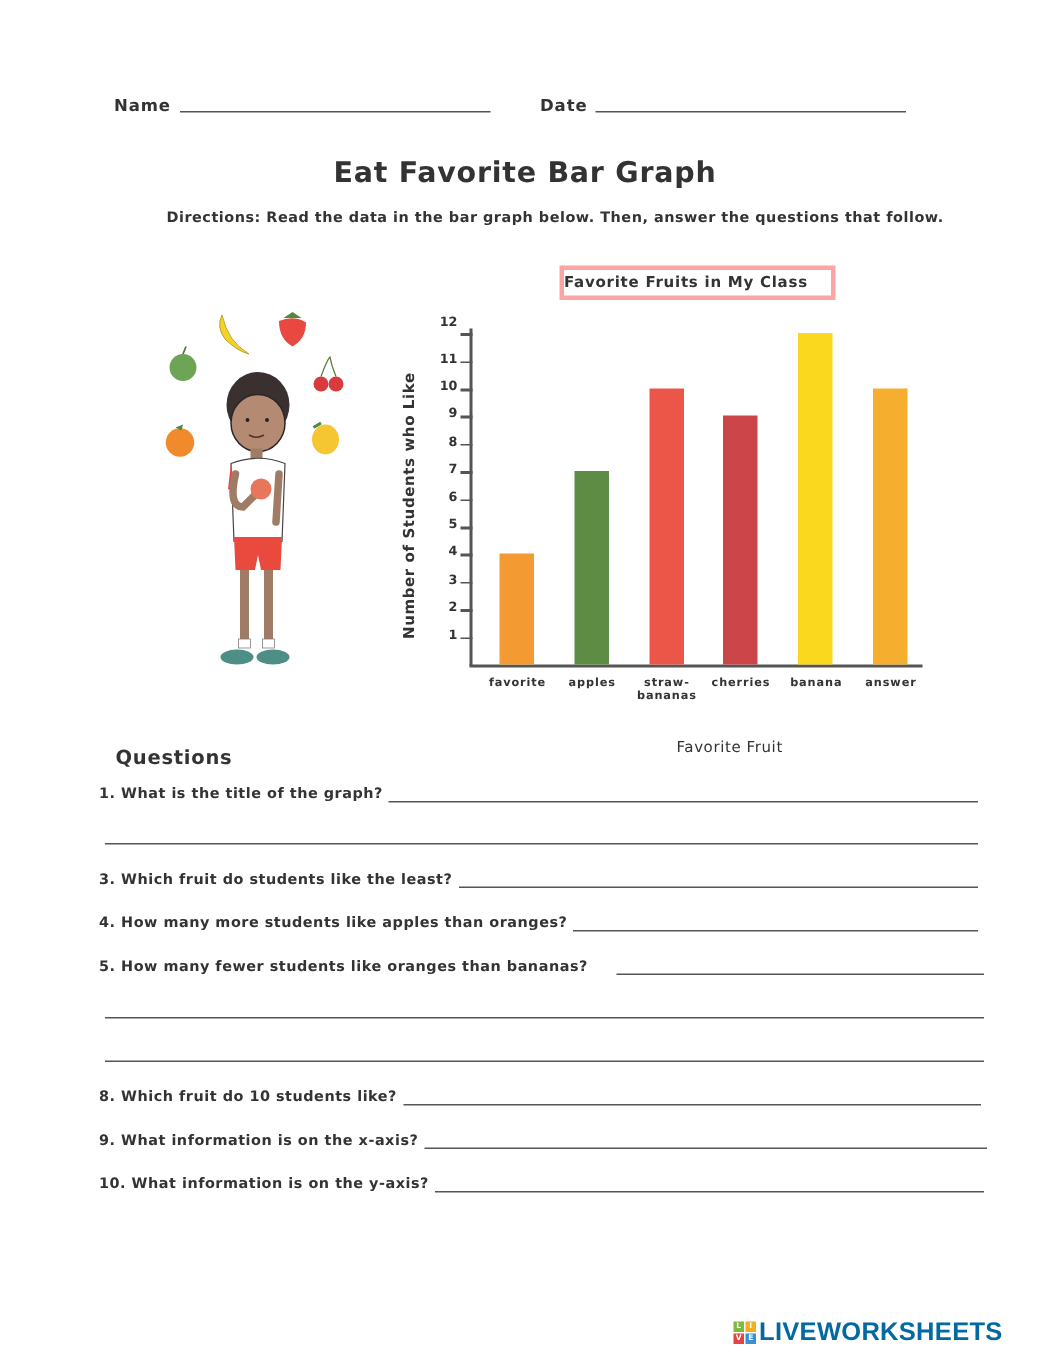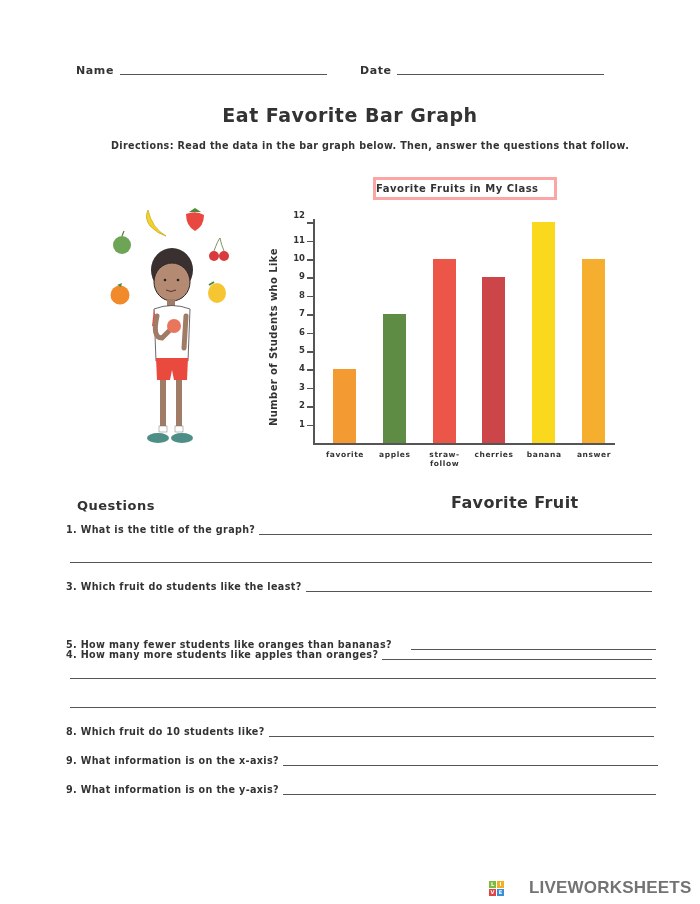--- a/index.html
+++ b/index.html
@@ -15,30 +15,30 @@
 
   .chart-title-box { left: 373px; top: 177px; width: 178px; height: 17px; border: 3px solid #fca5a5; font-size: 10px; font-weight: bold; letter-spacing: 0.5px; text-align: left; line-height: 17px; color: #333; }
 
   .ylabel { font-size: 10px; font-weight: bold; letter-spacing: 0.4px; color: #333; transform: rotate(-90deg); transform-origin: left top; left: 268px; top: 426px; white-space: nowrap; }
   .y-axis { left: 313px; top: 219px; width: 2px; height: 225px; background: #555; }
   .x-axis { left: 313px; top: 443px; width: 302px; height: 2px; background: #555; }
   .tick { position: absolute; left: 307px; width: 8px; height: 1.5px; background: #555; }
   .tick-label { position: absolute; width: 16px; left: 289px; text-align: right; font-size: 8.5px; font-weight: bold; color: #333; }
   .bar { position: absolute; width: 23px; }
   .cat-label { position: absolute; width: 50px; text-align: center; font-size: 7.5px; font-weight: bold; letter-spacing: 0.6px; color: #333; line-height: 9px; top: 450px; }
-  .xlabel { font-size: 16px; font-weight: bold; letter-spacing: 0.4px; left: 451px; top: 493px; color: #333; }
+  .xlabel { font-size: 10px; font-weight: normal; letter-spacing: 0.4px; left: 451px; top: 493px; color: #333; }
 
   .questions-title { font-size: 13px; font-weight: bold; letter-spacing: 0.5px; left: 77px; top: 498px; color: #333; }
   .question { position: absolute; left: 66px; display: flex; align-items: flex-end; font-size: 9.6px; font-weight: bold; letter-spacing: 0.35px; color: #333; white-space: nowrap; }
   .question .ans { flex: 1; border-bottom: 1px solid #555; margin-left: 4px; height: 10px; }
 
   .logo { left: 489px; top: 878px; display: flex; align-items: center; }
   .logo-grid { display: grid; grid-template-columns: 7px 7px; grid-template-rows: 7px 7px; gap: 1px; margin-right: 2px; }
   .logo-grid span { font-size: 5px; font-weight: bold; color: #fff; text-align: center; line-height: 7px; }
-  .logo-text { font-size: 17px; font-weight: bold; color: #737373; letter-spacing: 0.2px; font-family: "Liberation Sans", sans-serif; margin-left: 23px; }
+  .logo-text { font-size: 17px; font-weight: bold; color: #0369a1; letter-spacing: 0.2px; font-family: "Liberation Sans", sans-serif; }
 </style>
 </head>
 <body>
 
 <div class="abs hdr-label" style="left:76px; top:64px;">Name</div>
 <div class="line" style="left:120px; top:74px; width:207px;"></div>
 <div class="abs hdr-label" style="left:360px; top:64px;">Date</div>
 <div class="line" style="left:397px; top:74px; width:207px;"></div>
 
 <div class="abs title">Eat Favorite Bar Graph</div>
@@ -147,21 +147,21 @@
   </div>
 <div id="cats">
     <div class="cat-label" style="left: 320px;">
       <div>favorite</div>
     </div>
     <div class="cat-label" style="left: 369.8px;">
       <div>apples</div>
     </div>
     <div class="cat-label" style="left: 419.6px;">
       <div>straw-</div>
-      <div>follow</div>
+      <div>bananas</div>
     </div>
     <div class="cat-label" style="left: 469px;">
       <div>cherries</div>
     </div>
     <div class="cat-label" style="left: 519.2px;">
       <div>banana</div>
     </div>
     <div class="cat-label" style="left: 569px;">
       <div>answer</div>
     </div>
@@ -174,21 +174,21 @@
       <span>1. What is the title of the graph?</span>
       <span class="ans"></span>
     </div>
     <div class="question" style="top: 552px; width: 586px;">
       <span class="ans"></span>
     </div>
     <div class="question" style="top: 581px; width: 586px; justify-content: flex-end;">
       <span>3. Which fruit do students like the least?</span>
       <span class="ans"></span>
     </div>
-    <div class="question" style="top: 610px; width: 586px; margin-top: 39px;">
+    <div class="question" style="top: 610px; width: 586px;">
       <span>4. How many more students like apples than oranges?</span>
       <span class="ans"></span>
     </div>
     <div class="question" style="top: 639px; width: 590px; gap: 15px;">
       <span>5. How many fewer students like oranges than bananas?</span>
       <span class="ans"></span>
     </div>
     <div class="question" style="top: 668px; width: 590px;">
       <span class="ans"></span>
     </div>
@@ -197,21 +197,21 @@
     </div>
     <div class="question" style="top: 726px; width: 588px; text-align: right;">
       <span>8. Which fruit do 10 students like?</span>
       <span class="ans"></span>
     </div>
     <div class="question" style="top: 755px; width: 592px;">
       <span>9. What information is on the x-axis?</span>
       <span class="ans"></span>
     </div>
     <div class="question" style="top: 784px; width: 590px;">
-      <span>9. What information is on the y-axis?</span>
+      <span>10. What information is on the y-axis?</span>
       <span class="ans"></span>
     </div>
   </div>
 
 <div class="abs logo">
   <div class="logo-grid">
     <span style="background:#7dbb3f">L</span>
     <span style="background:#f0b020">I</span>
     <span style="background:#e04545">V</span>
     <span style="background:#3a8fd8">E</span>

